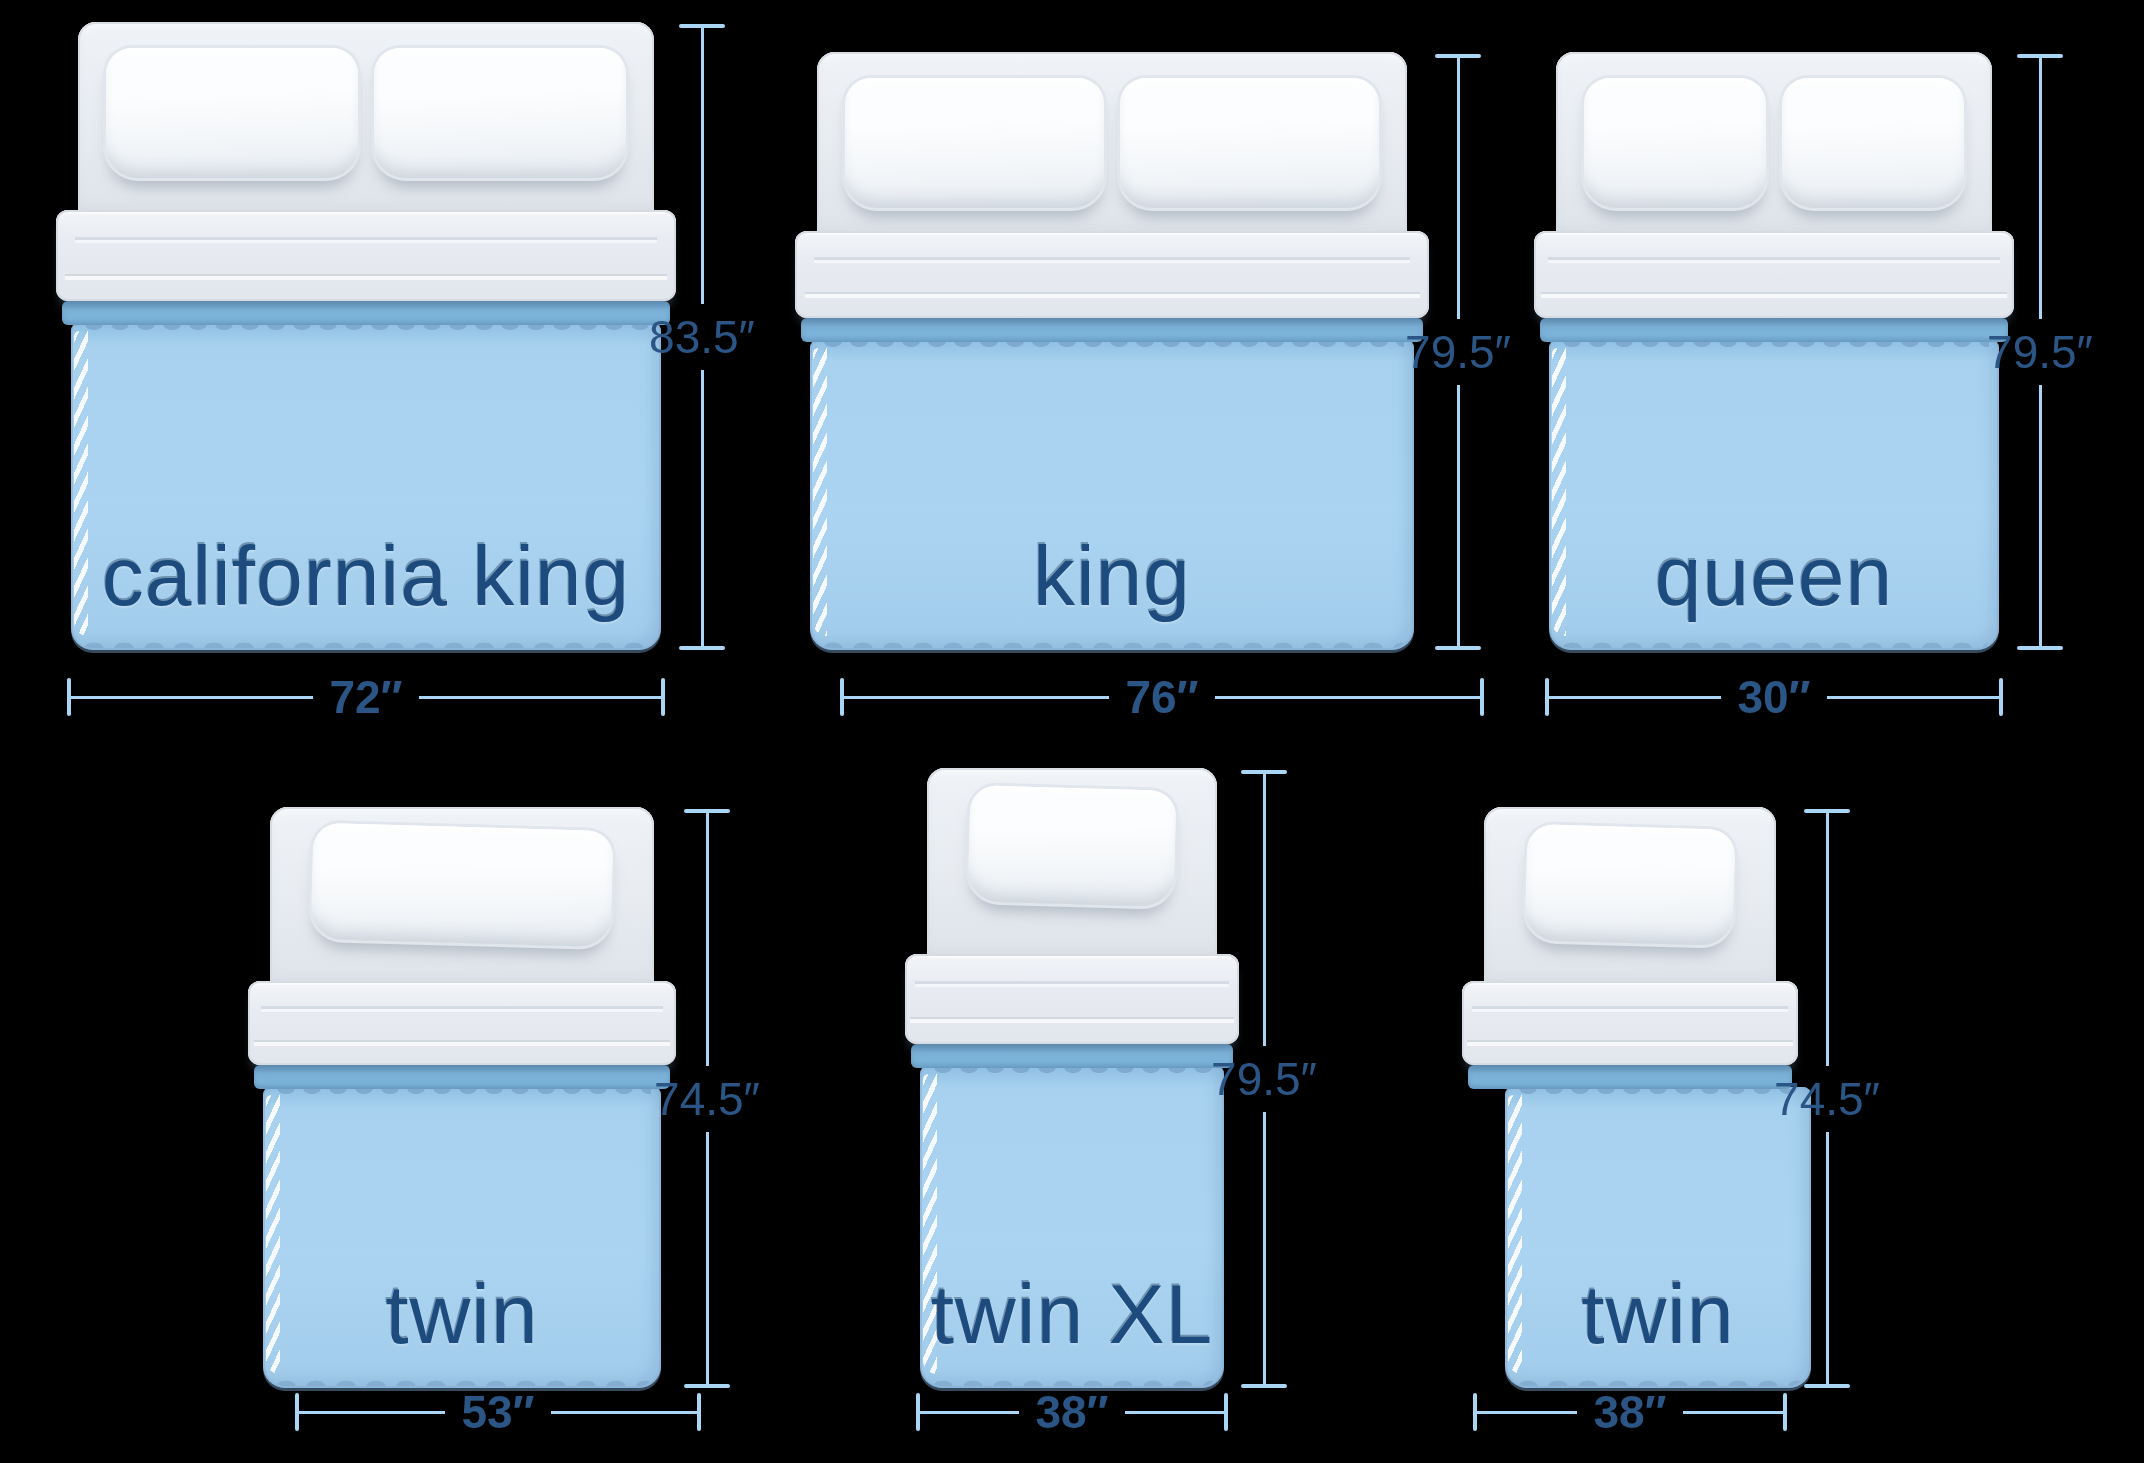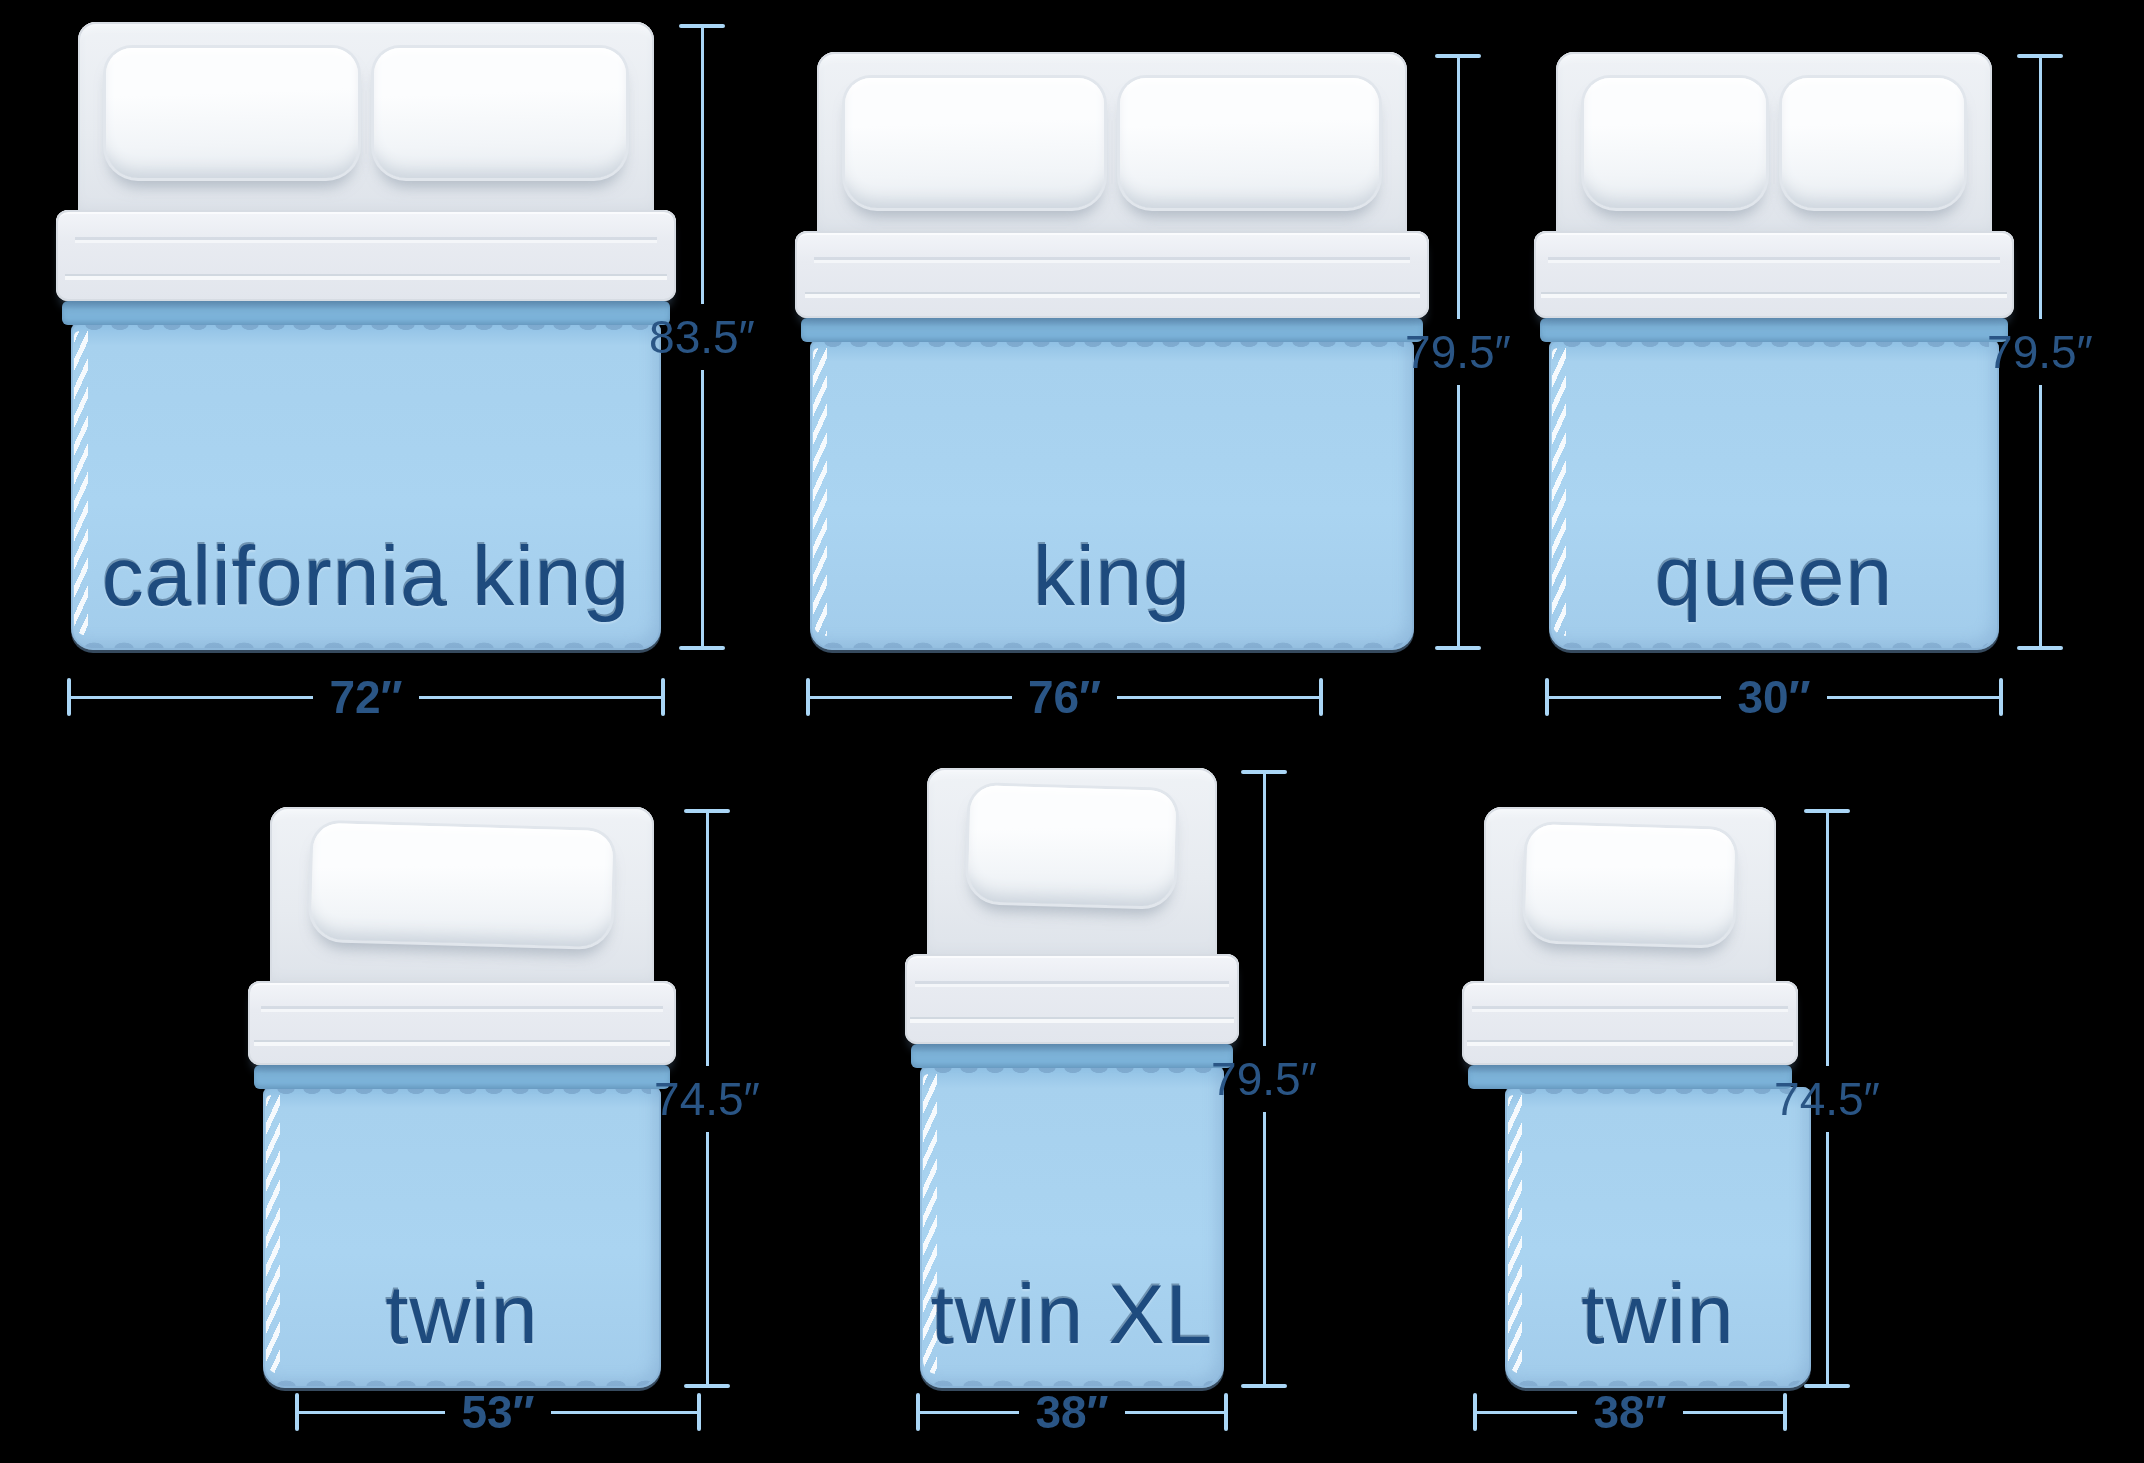--- a/index.html
+++ b/index.html
@@ -158,21 +158,21 @@
     </div>
     <div class="strip" style="left: 801px; top: 318px; width: 622px; height: 24px;"></div>
     <div class="sheet" style="left: 795px; top: 231px; width: 634px; height: 87px;"></div>
     <div class="vdim" style="left: 1378px; top: 54px; height: 596px;">
       <div class="vcap"></div>
       <div class="vseg"></div>
       <div class="dim-label">79.5″</div>
       <div class="vseg"></div>
       <div class="vcap"></div>
     </div>
-    <div class="hdim" style="left: 806px; top: 674px; width: 517px;">
+    <div class="hdim" style="left: 840px; top: 674px; width: 644px;">
       <div class="hcap"></div>
       <div class="hseg"></div>
       <div class="dim-label">76″</div>
       <div class="hseg"></div>
       <div class="hcap"></div>
     </div>
   </div>
     <div class="bed">
     <div class="head" style="left: 1556px; top: 52px; width: 436px; height: 193px;">
         <div class="pillow" style="left: 28px; top: 26px; width: 182px; height: 130px;"></div>

